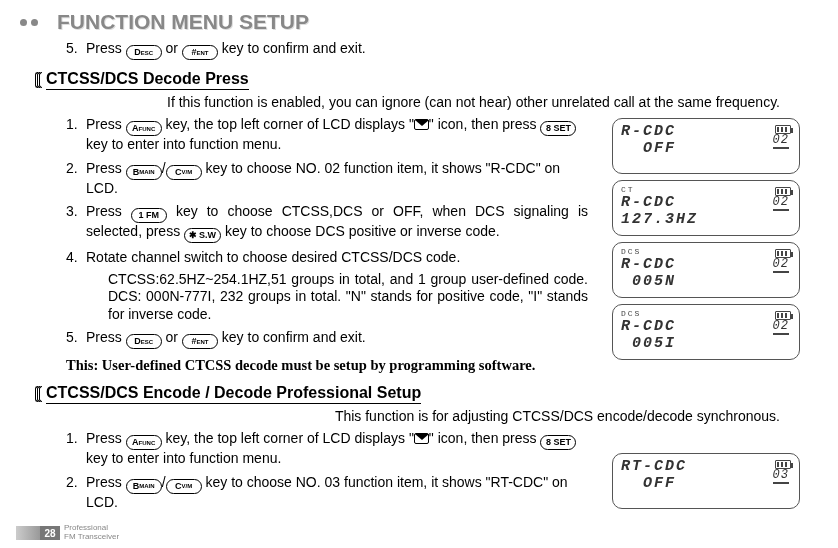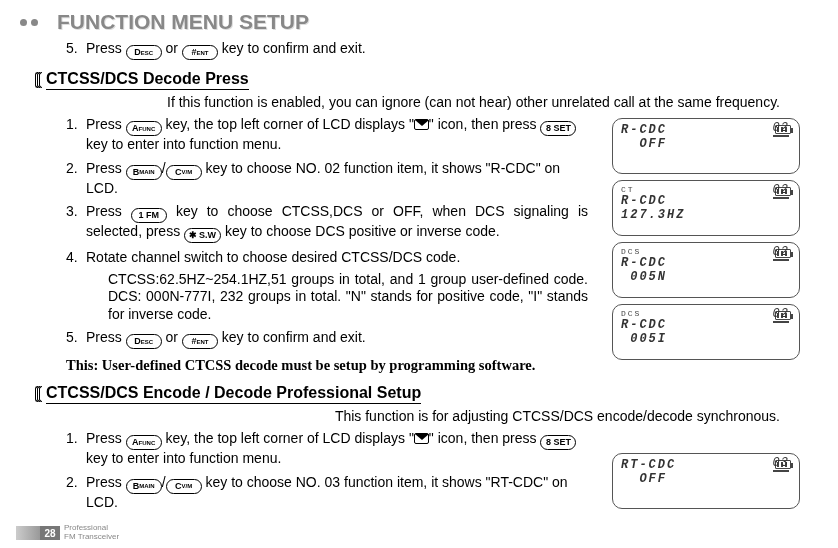--- a/index.html
+++ b/index.html
@@ -112,27 +112,27 @@
     width: 2px; height: 5px; background: #444;
   }
   .lcd .batt::after {
     content: ""; position: absolute; left: 1px; top: 1px;
     width: 12px; height: 5px;
     background: repeating-linear-gradient(90deg,#444 0 2px, transparent 2px 4px);
   }
   .lcd .line1, .lcd .line2 {
     font-weight: bold;
     letter-spacing: 2px;
-    font-size: 12px;
+    font-size: 15px;
     font-style: italic;
     white-space: pre;
     color: #333;
   }
   .lcd .num {
-    position: absolute; right: 10px; top: 2px;
+    position: absolute; right: 10px; top: 14px;
     font-size: 12px; font-style: italic; letter-spacing: 1px;
     border-bottom: 2px solid #444;
     color: #333;
   }
   .lcd.lcd-rt { position: absolute; right: 38px; top: 453px; }
   
   .footer {
     position: absolute;
     left: 16px; bottom: 6px;
     display: flex; align-items: center;

